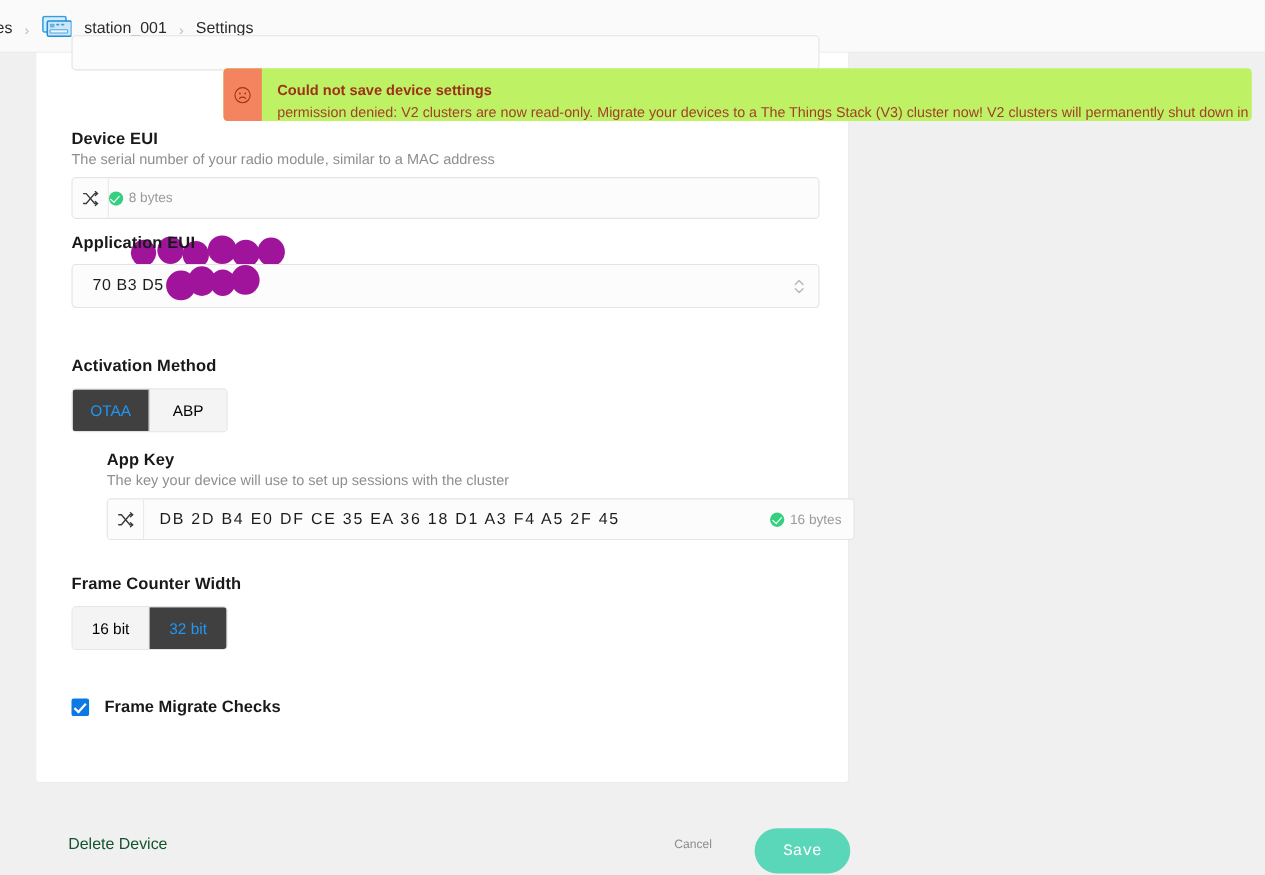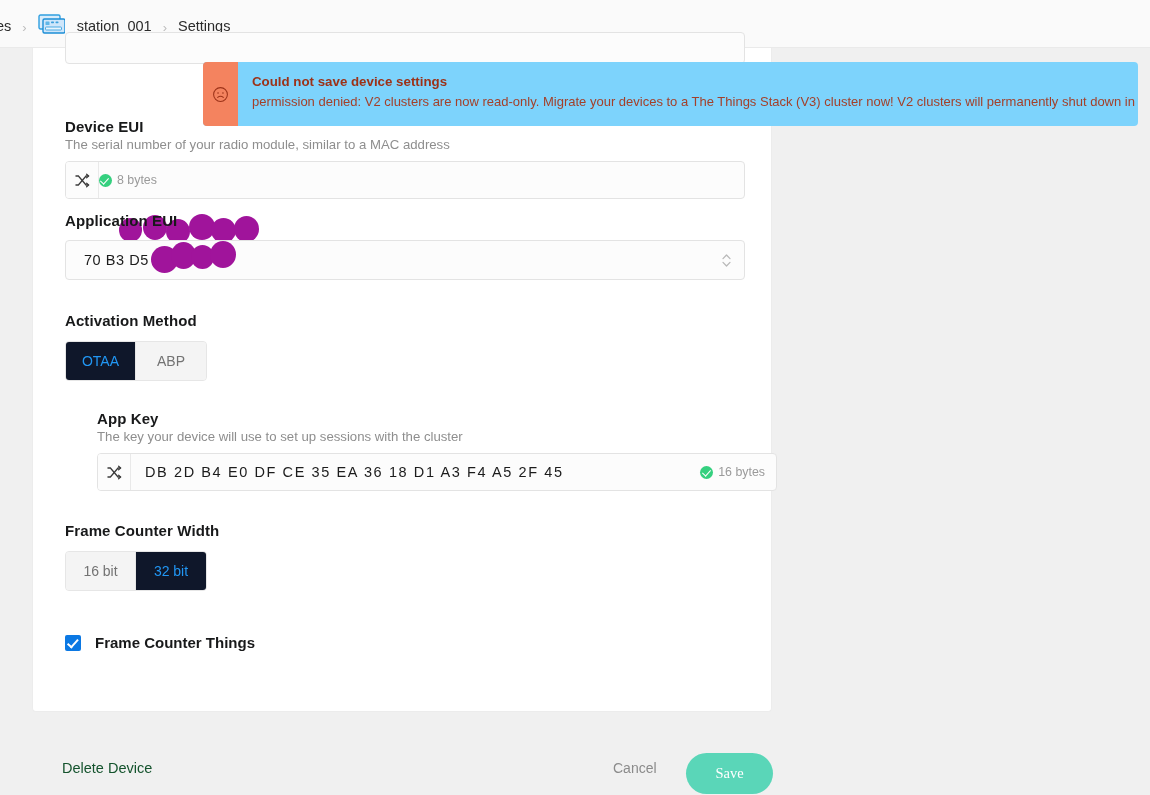--- a/index.html
+++ b/index.html
@@ -134,25 +134,25 @@
   .seg {
     display: inline-flex;
     border: 1px solid #e6e6e6;
     border-radius: 4px; overflow: hidden;
     background: #f4f4f4;
   }
   .seg-opt {
     min-width: 70px; height: 38px;
     display: flex; align-items: center; justify-content: center;
     font-size: 14px; padding: 0 14px;
-    color: #737373; background: #f4f4f4;
+    color: #000000; background: #f4f4f4;
     border-right: 1px solid #e6e6e6;
   }
   .seg-opt:last-child { border-right: none; }
-  .seg-opt.on { background: #0f172a; color: #2196f3; }
+  .seg-opt.on { background: #404040; color: #2196f3; }
 
   
   .chkrow { display: flex; align-items: center; gap: 14px; }
   .chk {
     width: 16px; height: 16px; border-radius: 2px;
     background: #0b78e3; position: relative; flex: none;
   }
   .chk::after {
     content: ""; position: absolute;
     left: 5.4px; top: 2.4px;
@@ -168,38 +168,38 @@
     position: absolute; left: 0; top: 690px;
     width: 804px; height: 60px;
     display: flex; align-items: center;
   }
   .del {
     position: absolute; left: 62px;
     font-size: 14.5px; color: #14532d;
   }
   .cancel {
     position: absolute; left: 613px;
-    font-size: 14px; color: #8b8b8b;
+    font-size: 11px; color: #8b8b8b;
   }
   .save {
     position: absolute; left: 686px; top: 15px;
     width: 87px; height: 41px;
     border-radius: 21px; border: none;
     background: #5ad6b8;
     color: #ffffff; font-size: 14.5px;
-    font-family: Liberation Serif, serif;
+    font-family: Liberation Mono, monospace;
     display: flex; align-items: center; justify-content: center;
   }
 
   
   .toast {
     position: absolute;
     left: 203px; top: 62px;
-    width: 935px; height: 64px;
-    background: #7dd3fc;
+    width: 935px; height: 48px;
+    background: #bef264;
     border-radius: 4px;
     display: flex; align-items: stretch;
     overflow: hidden;
     z-index: 40;
   }
   .toast-icon {
     width: 35px; flex: none;
     background: #f4835f;
     display: flex; align-items: center; justify-content: center;
   }
@@ -290,21 +290,21 @@
           </svg>
         </span>
       </div>
 
       <div class="redact" style="left:86px;top:34px;width:27px;height:27px;"></div>
       <div class="redact" style="left:106px;top:30px;width:25px;height:27px;"></div>
       <div class="redact" style="left:126px;top:33px;width:23px;height:24px;"></div>
       <div class="redact" style="left:145px;top:29px;width:26px;height:27px;"></div>
     </div>
 
-    <div class="field" style="top:264px;">
+    <div class="field" style="top:276px;">
       <div class="f-label" style="margin-bottom:12px;">Activation Method</div>
       <div class="seg">
         <div class="seg-opt on">OTAA</div>
         <div class="seg-opt">ABP</div>
       </div>
     </div>
 
     <div class="field" style="top:362px;margin-left:32px;">
       <div class="f-label">App Key</div>
       <div class="f-desc">The key your device will use to set up sessions with the cluster</div>
@@ -328,21 +328,21 @@
     <div class="field" style="top:474px;">
       <div class="f-label" style="margin-bottom:12px;">Frame Counter Width</div>
       <div class="seg">
         <div class="seg-opt">16 bit</div>
         <div class="seg-opt on">32 bit</div>
       </div>
     </div>
 
     <div class="field chkrow" style="top:586px;">
       <span class="chk"></span>
-      <span class="chk-label">Frame Counter Things</span>
+      <span class="chk-label">Frame Migrate Checks</span>
     </div>
 
   </div>
 
   <div class="actions">
     <span class="del">Delete Device</span>
     <span class="cancel">Cancel</span>
     <button class="save">Save</button>
   </div>
 

